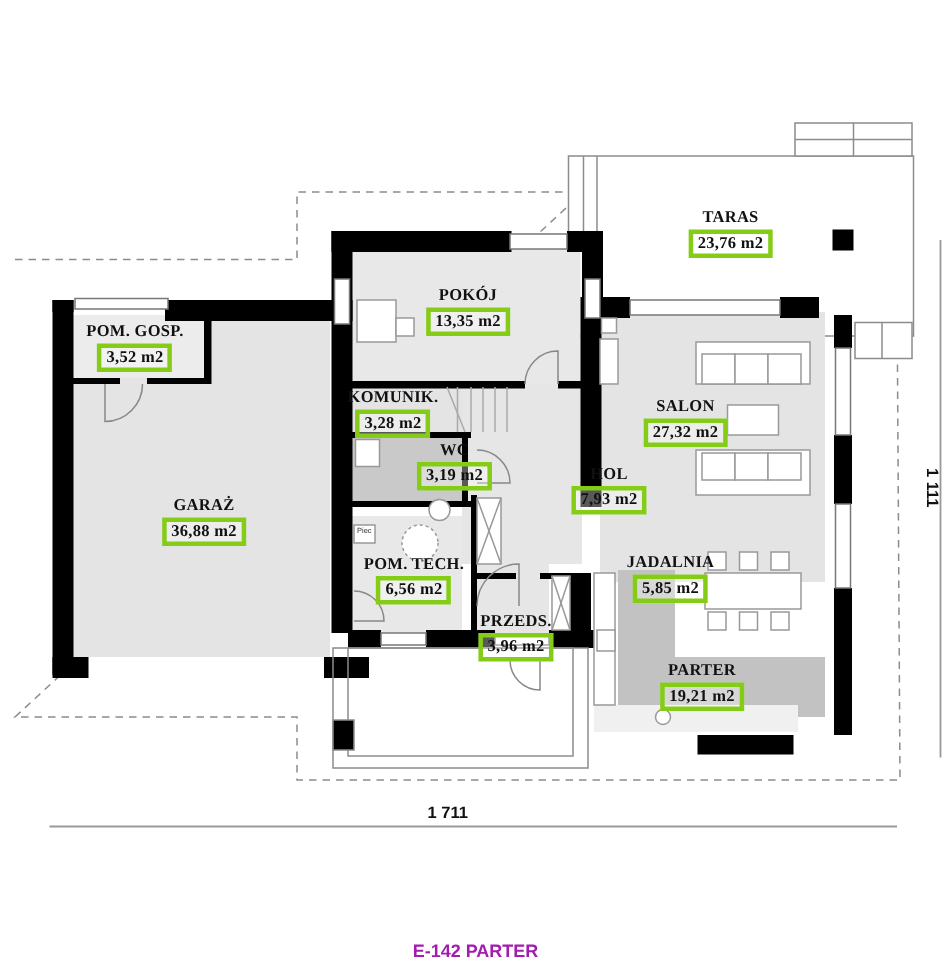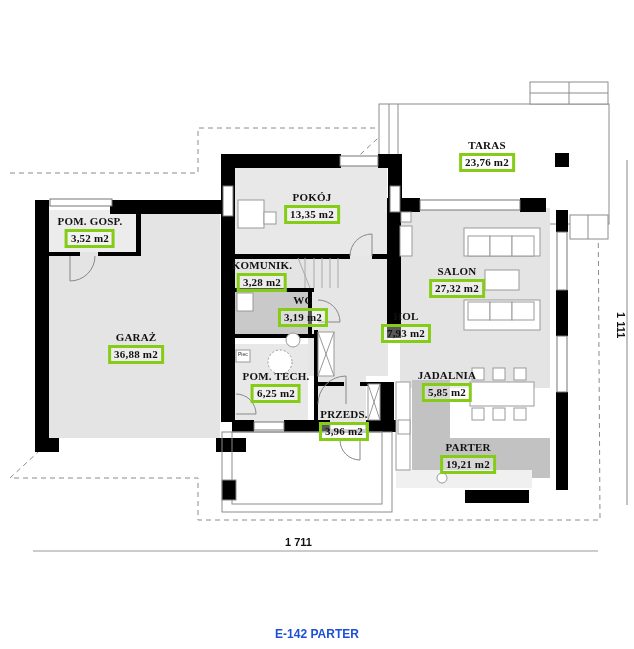--- a/index.html
+++ b/index.html
@@ -20,21 +20,21 @@
       padding: 0 3px; font-size: 11px; line-height: 13px;
     }
     .dim-label {
       position: absolute; font-family: "Liberation Sans", sans-serif;
       font-weight: bold; font-size: 11px; color: #111; white-space: nowrap;
     }
     .dim-vertical { transform: rotate(90deg); transform-origin: left top; }
     .title {
       position: absolute; left: 317px; top: 627px; transform: translateX(-50%);
       font-family: "Liberation Sans", sans-serif; font-weight: bold; font-size: 12px;
-      color: #1d4ed8; white-space: nowrap;
+      color: #a21caf; white-space: nowrap;
     }
   </style>
 </head>
 <body>
 
 <svg id="plan" viewBox="0 0 634 649" xmlns="http://www.w3.org/2000/svg">
 
   <g fill="none" stroke="#8c8c8c" stroke-width="1" stroke-dasharray="5,4">
     <path d="M10 173 L198 173 L198 128 L390 128"></path>
     <path d="M390 127 L598 127 L598 190 L600 520 L198 520 L198 478 L10 478 Z"></path>
@@ -212,21 +212,21 @@
 <div class="room-label" style="left:303px; top:294px;">
   <span class="name">WC</span>
   <span class="area">3,19 m2</span>
 </div>
 <div class="room-label" style="left:362px; top:310px;margin-left:44px;">
   <span class="name">HOL</span>
   <span class="area">7,93 m2</span>
 </div>
 <div class="room-label" style="left:276px; top:370px;">
   <span class="name">POM. TECH.</span>
-  <span class="area">6,25 m2</span>
+  <span class="area">6,56 m2</span>
 </div>
 <div class="room-label" style="left:344px; top:408px;">
   <span class="name">PRZEDS.</span>
   <span class="area">3,96 m2</span>
 </div>
 <div class="room-label" style="left:487px; top:139px;">
   <span class="name">TARAS</span>
   <span class="area">23,76 m2</span>
 </div>
 <div class="room-label" style="left:457px; top:265px;">

